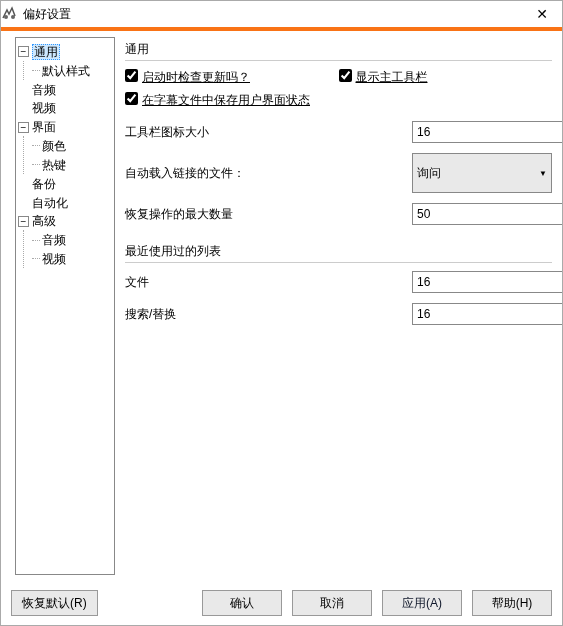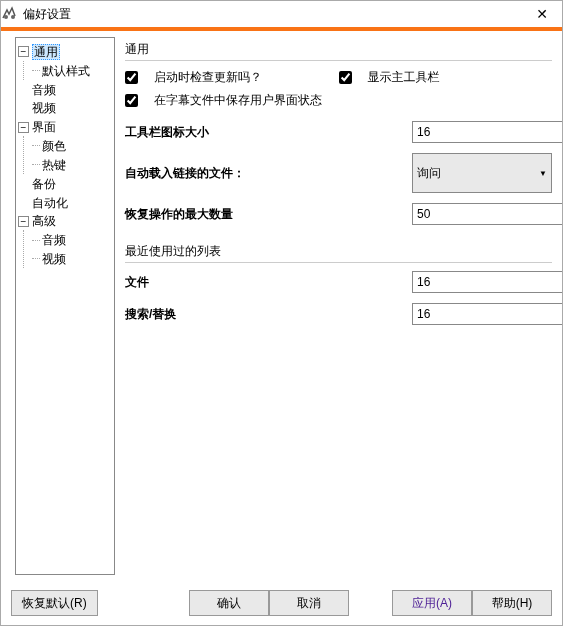--- a/index.html
+++ b/index.html
@@ -19,39 +19,39 @@
 .tree-spacer { display: inline-block; width: 14px; }
 .tree-label { cursor: pointer; vertical-align: middle; }
 .tree-label.selected { background: #cde8ff; border: 1px dotted #3399ff; padding: 0 1px; }
 .tree-dotted { border-left: 1px dotted #aaa; margin-left: 5px; padding-left: 8px; }
 .tree-child-line::before { content: ""; display: inline-block; width: 8px; border-top: 1px dotted #aaa; vertical-align: middle; margin-right: 2px; }
 
 
 .content { flex: 1; padding: 6px 10px 6px 6px; overflow: auto; }
 .group-title { font-size: 12px; padding-bottom: 2px; border-bottom: 1px solid #ccc; margin-bottom: 8px; margin-top: 4px; }
 .row2col { display: flex; align-items: center; margin-bottom: 10px; }
-.row2col .lbl { flex: 1; font-weight: bold; }
+.row2col .lbl { flex: 1; }
 .lbl { font-size: 12px; }
-.check { display: flex; align-items: center; gap: 16px; }
+.check { display: flex; align-items: flex-start; gap: 4px; text-decoration: underline; }
 .check input { width: 13px; height: 13px; accent-color: #000; }
 .check-row { display: flex; margin-bottom: 6px; }
 .check-row .check { flex: 1; }
 
 .spin-wrap { display: flex; width: 140px; }
 .spin-input { flex: 1; height: 22px; border: 1px solid #888; padding: 0 4px; font-size: 12px; font-family: inherit; }
 
 .select-wrap { width: 140px; position: relative; }
 .select { width: 100%; height: 40px; border: 1px solid #888; background: #e9e9e9; padding: 0 18px 0 4px; font-size: 12px; display: flex; align-items: center; cursor: pointer; }
 .select-arrow { position: absolute; right: 5px; top: 50%; transform: translateY(-50%); font-size: 8px; pointer-events: none; }
 
 
-.footer { height: 44px; display: flex; align-items: center; padding: 0 10px; gap: 0; }
+.footer { height: 44px; display: flex; align-items: center; padding: 0 10px; gap: 10px; }
 .footer .spacer { flex: 1; }
 .btn { min-width: 80px; height: 26px; border: 1px solid #999; background: #e9e9e9; font-size: 12px; font-family: inherit; cursor: pointer; padding: 0 10px; }
-.btn:disabled { color: #4c1d95; cursor: default; margin-left: 43px; }
+.btn:disabled { color: #0f172a; cursor: default; }
 </style>
 </head>
 <body>
 
 <div class="window">
 
   <div class="titlebar">
     <span class="titlebar-icon">
       <svg viewBox="0 0 16 16" width="16" height="16">
         <path d="M2 12 L6 4 L8 8 L11 2 L14 10" stroke="#555" stroke-width="1.5" fill="none"></path>

